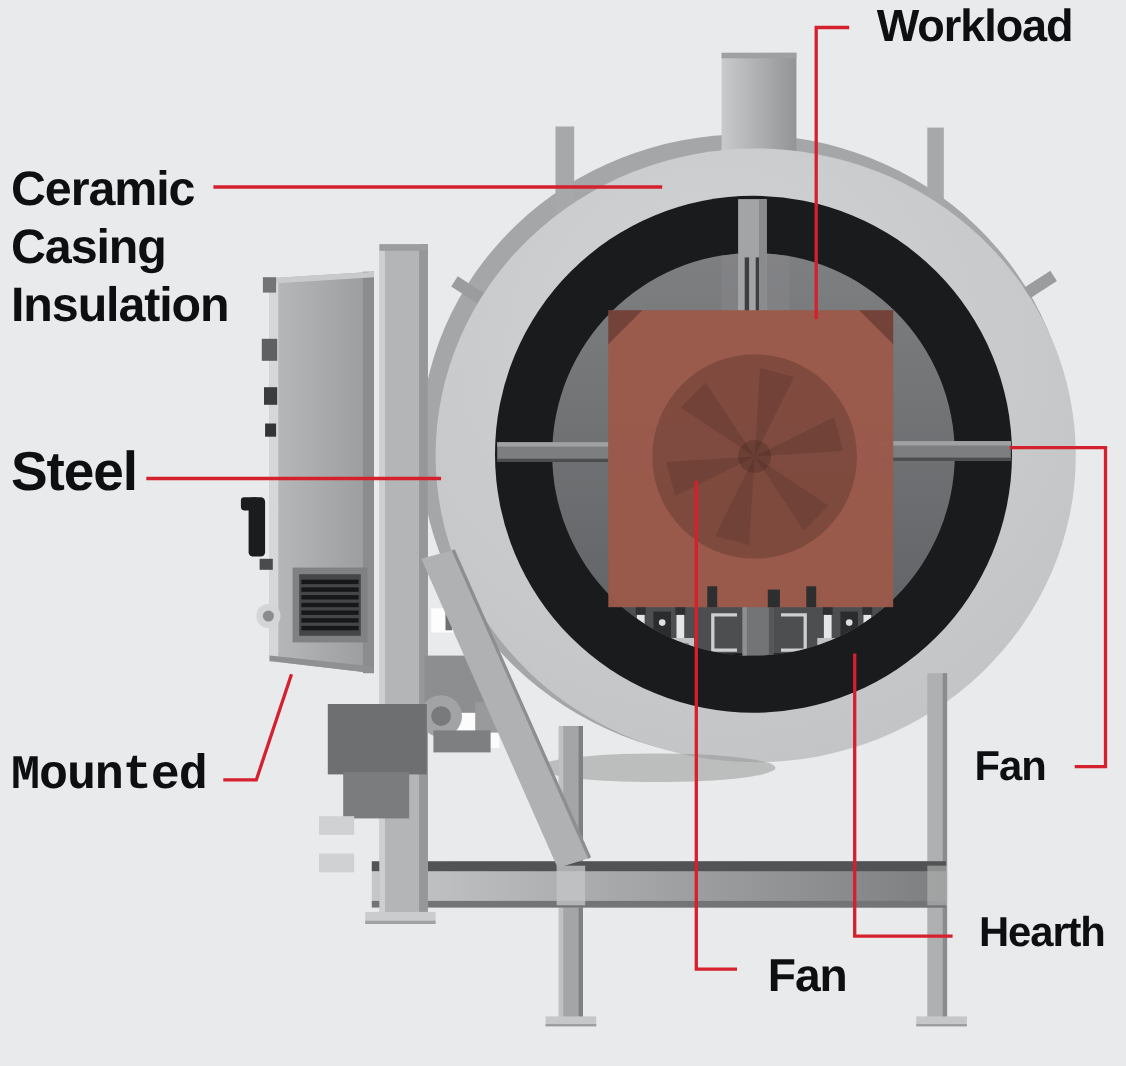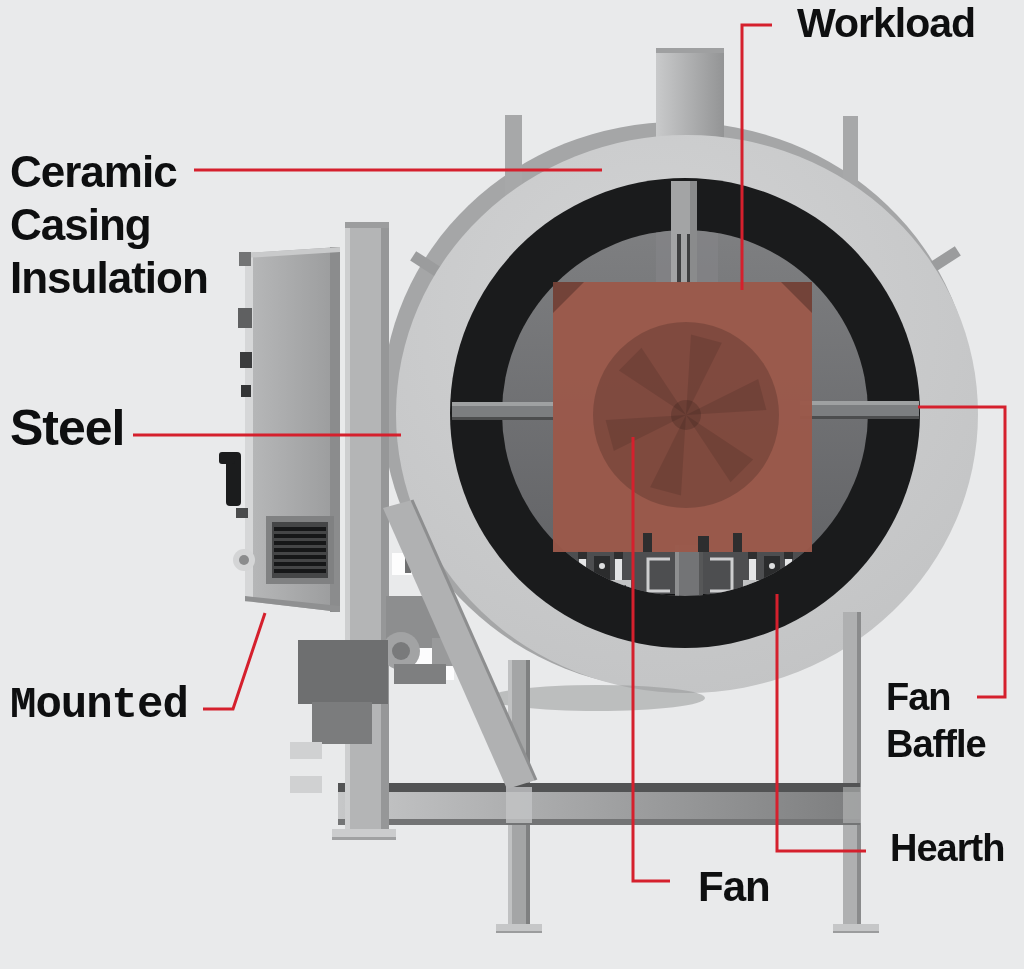--- a/index.html
+++ b/index.html
@@ -271,21 +271,20 @@
   <div class="label" id="lbl-steel">
     <span class="line">Steel</span>
   </div>
 
   <div class="label" id="lbl-cabinet">
     <span class="line">Mounted</span>
   </div>
 
   <div class="label" id="lbl-fanbaffle">
     <span class="line">Fan</span>
-    <span class="line">Baffle</span>
   </div>
 
   <div class="label" id="lbl-hearth">
     <span class="line">Hearth</span>
   </div>
 
   <div class="label" id="lbl-faninlet">
     <span class="line">Fan</span>
   </div>
 

